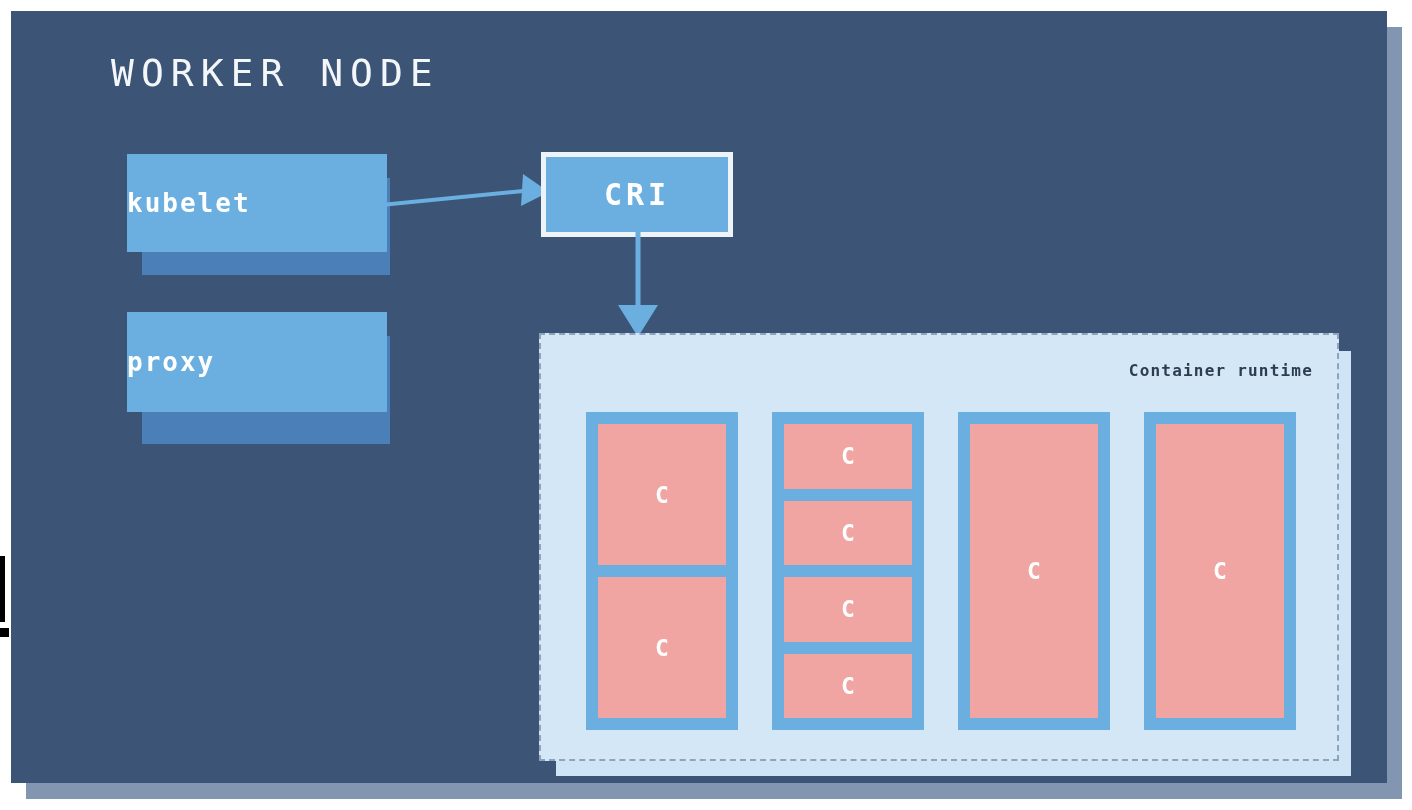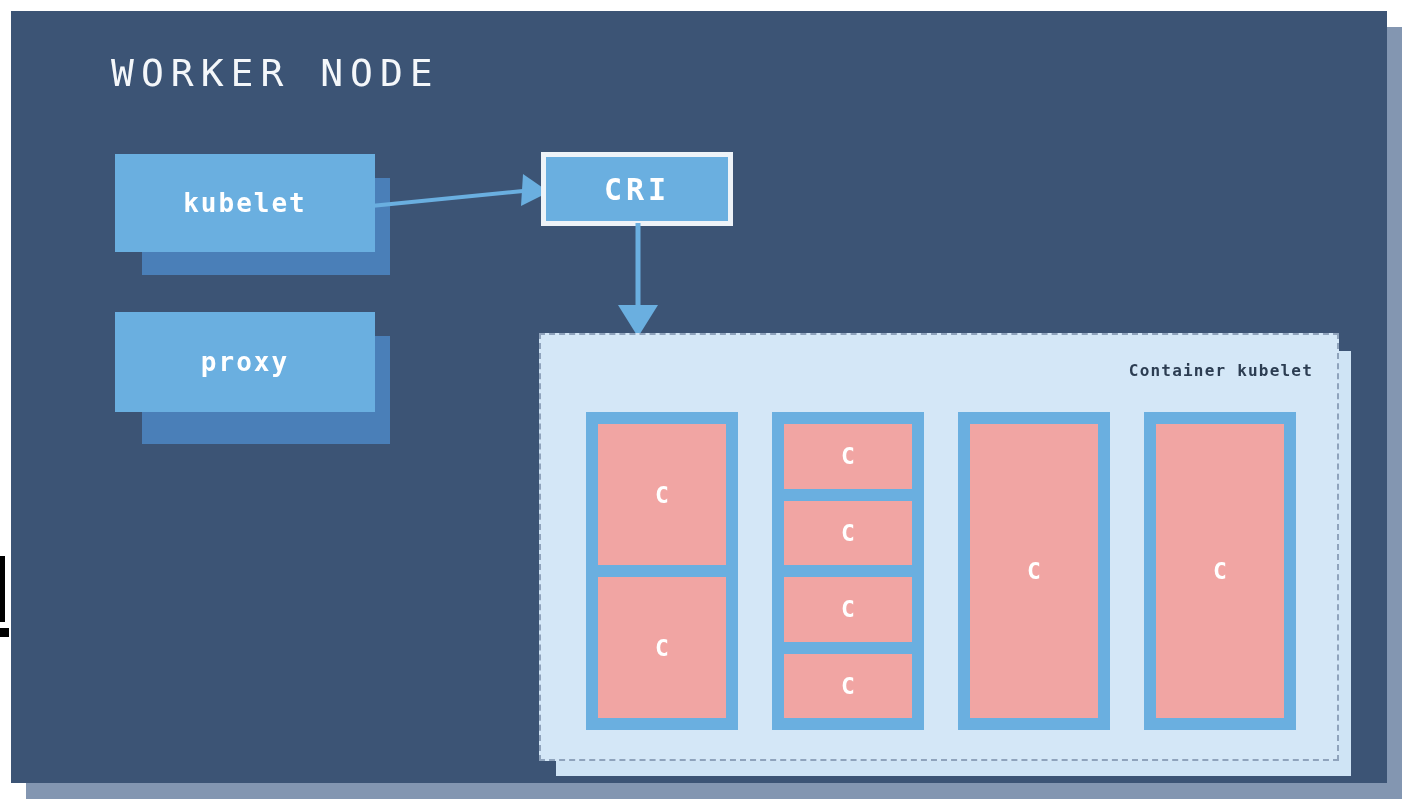--- a/index.html
+++ b/index.html
@@ -66,41 +66,42 @@
   
   .comp-shadow {
     position: absolute;
     background: #4a7fb8;
   }
   .comp-box {
     position: absolute;
     background: #6aafe0;
     display: flex;
     align-items: center;
-    justify-content: center;
+    justify-content: flex-start;
+    margin-left: 12px;
   }
   .comp-label {
     color: #ffffff;
     font-size: 26px;
     font-weight: bold;
     letter-spacing: 2px;
   }
 
   #kubelet-shadow { left: 131px; top: 167px; width: 248px; height: 97px; }
   #kubelet-box    { left: 104px; top: 143px; width: 260px; height: 98px; }
   #proxy-shadow   { left: 131px; top: 325px; width: 248px; height: 108px; }
   #proxy-box      { left: 104px; top: 301px; width: 260px; height: 100px; }
 
   
   #cri-box {
     position: absolute;
     left: 530px;
     top: 141px;
     width: 192px;
-    height: 74px;
+    height: 85px;
     background: #6aafe0;
     border: 5px solid #eef3f8;
     box-sizing: border-box;
     display: flex;
     align-items: center;
     justify-content: center;
   }
   #cri-box .comp-label { font-size: 30px; letter-spacing: 4px; }
 
   
@@ -210,21 +211,21 @@
       <span class="comp-label">CRI</span>
     </div>
 
     <svg class="arrow-svg" id="arrow-cri-runtime" viewBox="0 0 64 116">
       <line x1="32" y1="0" x2="32" y2="86" stroke="#6aafe0" stroke-width="5"></line>
       <polygon points="12,82 52,82 32,114" fill="#6aafe0"></polygon>
     </svg>
 
     <div class="runtime-shadow"></div>
     <div class="runtime-box">
-      <div class="runtime-label">Container kubelet</div>
+      <div class="runtime-label">Container runtime</div>
 
       <div class="pods-row">
 
         <div class="pod pod-1">
           <div class="container-box">C</div>
           <div class="container-box">C</div>
         </div>
 
         <div class="pod pod-2">
           <div class="container-box">C</div>

